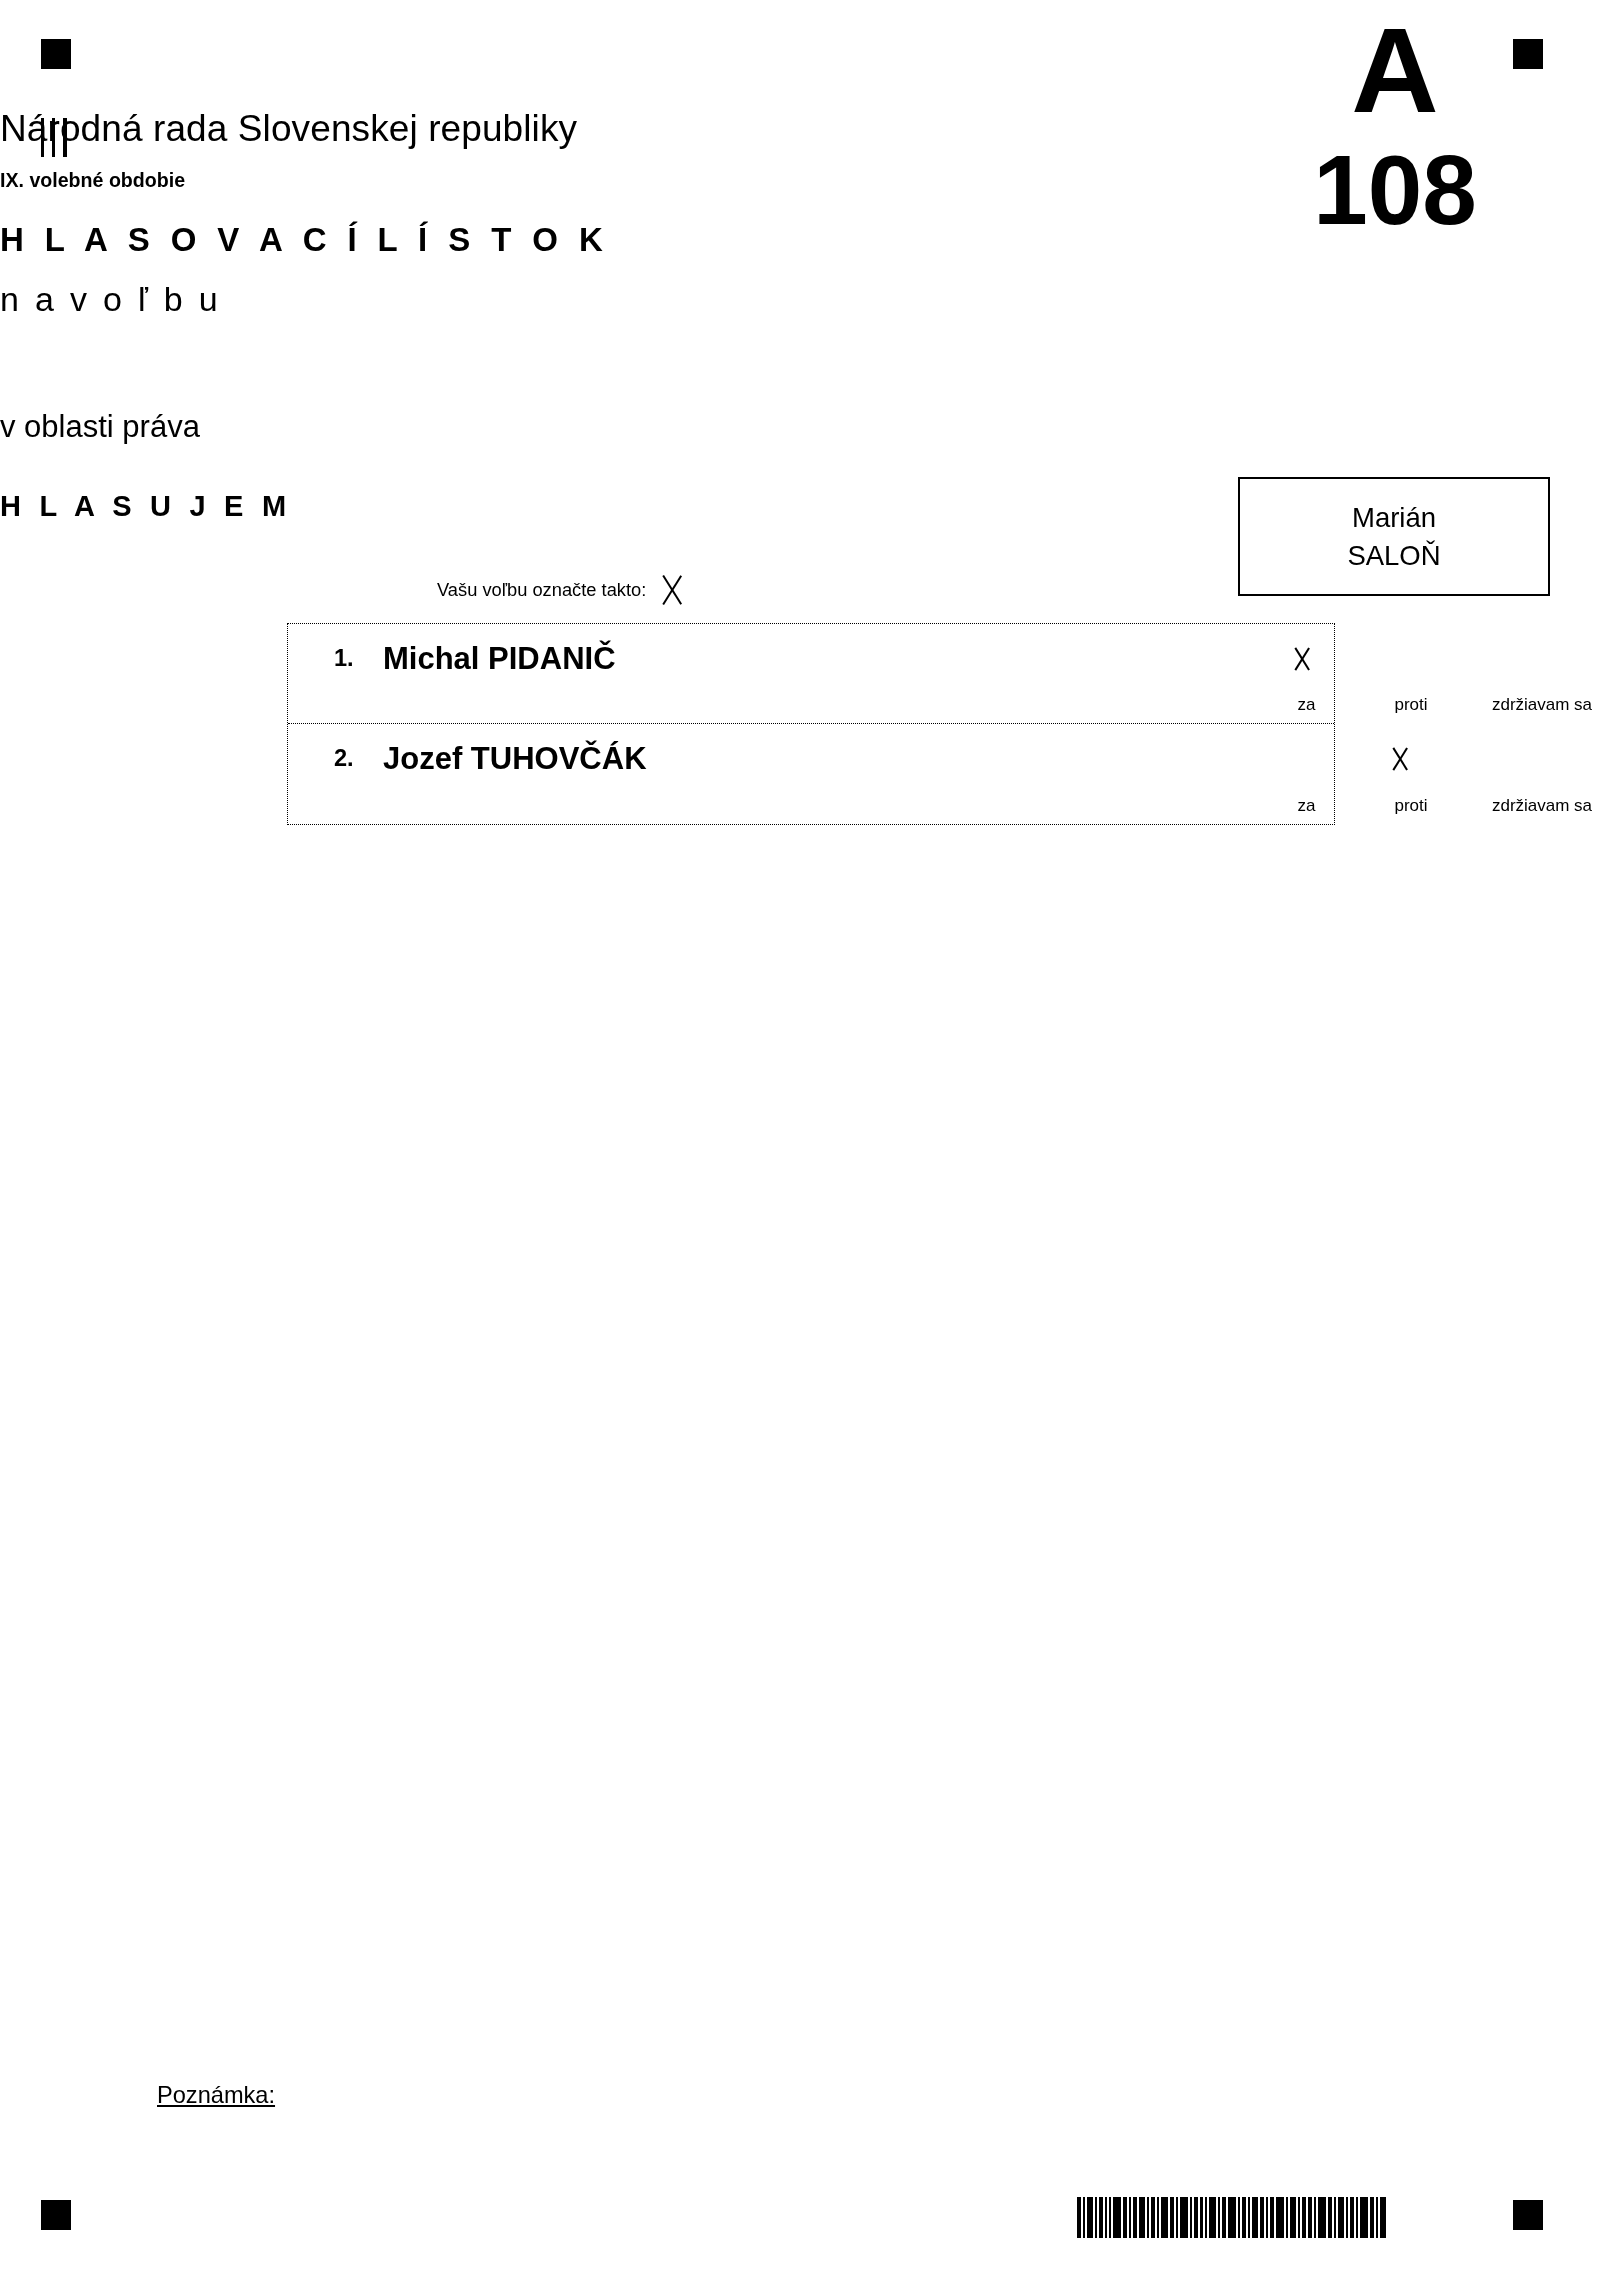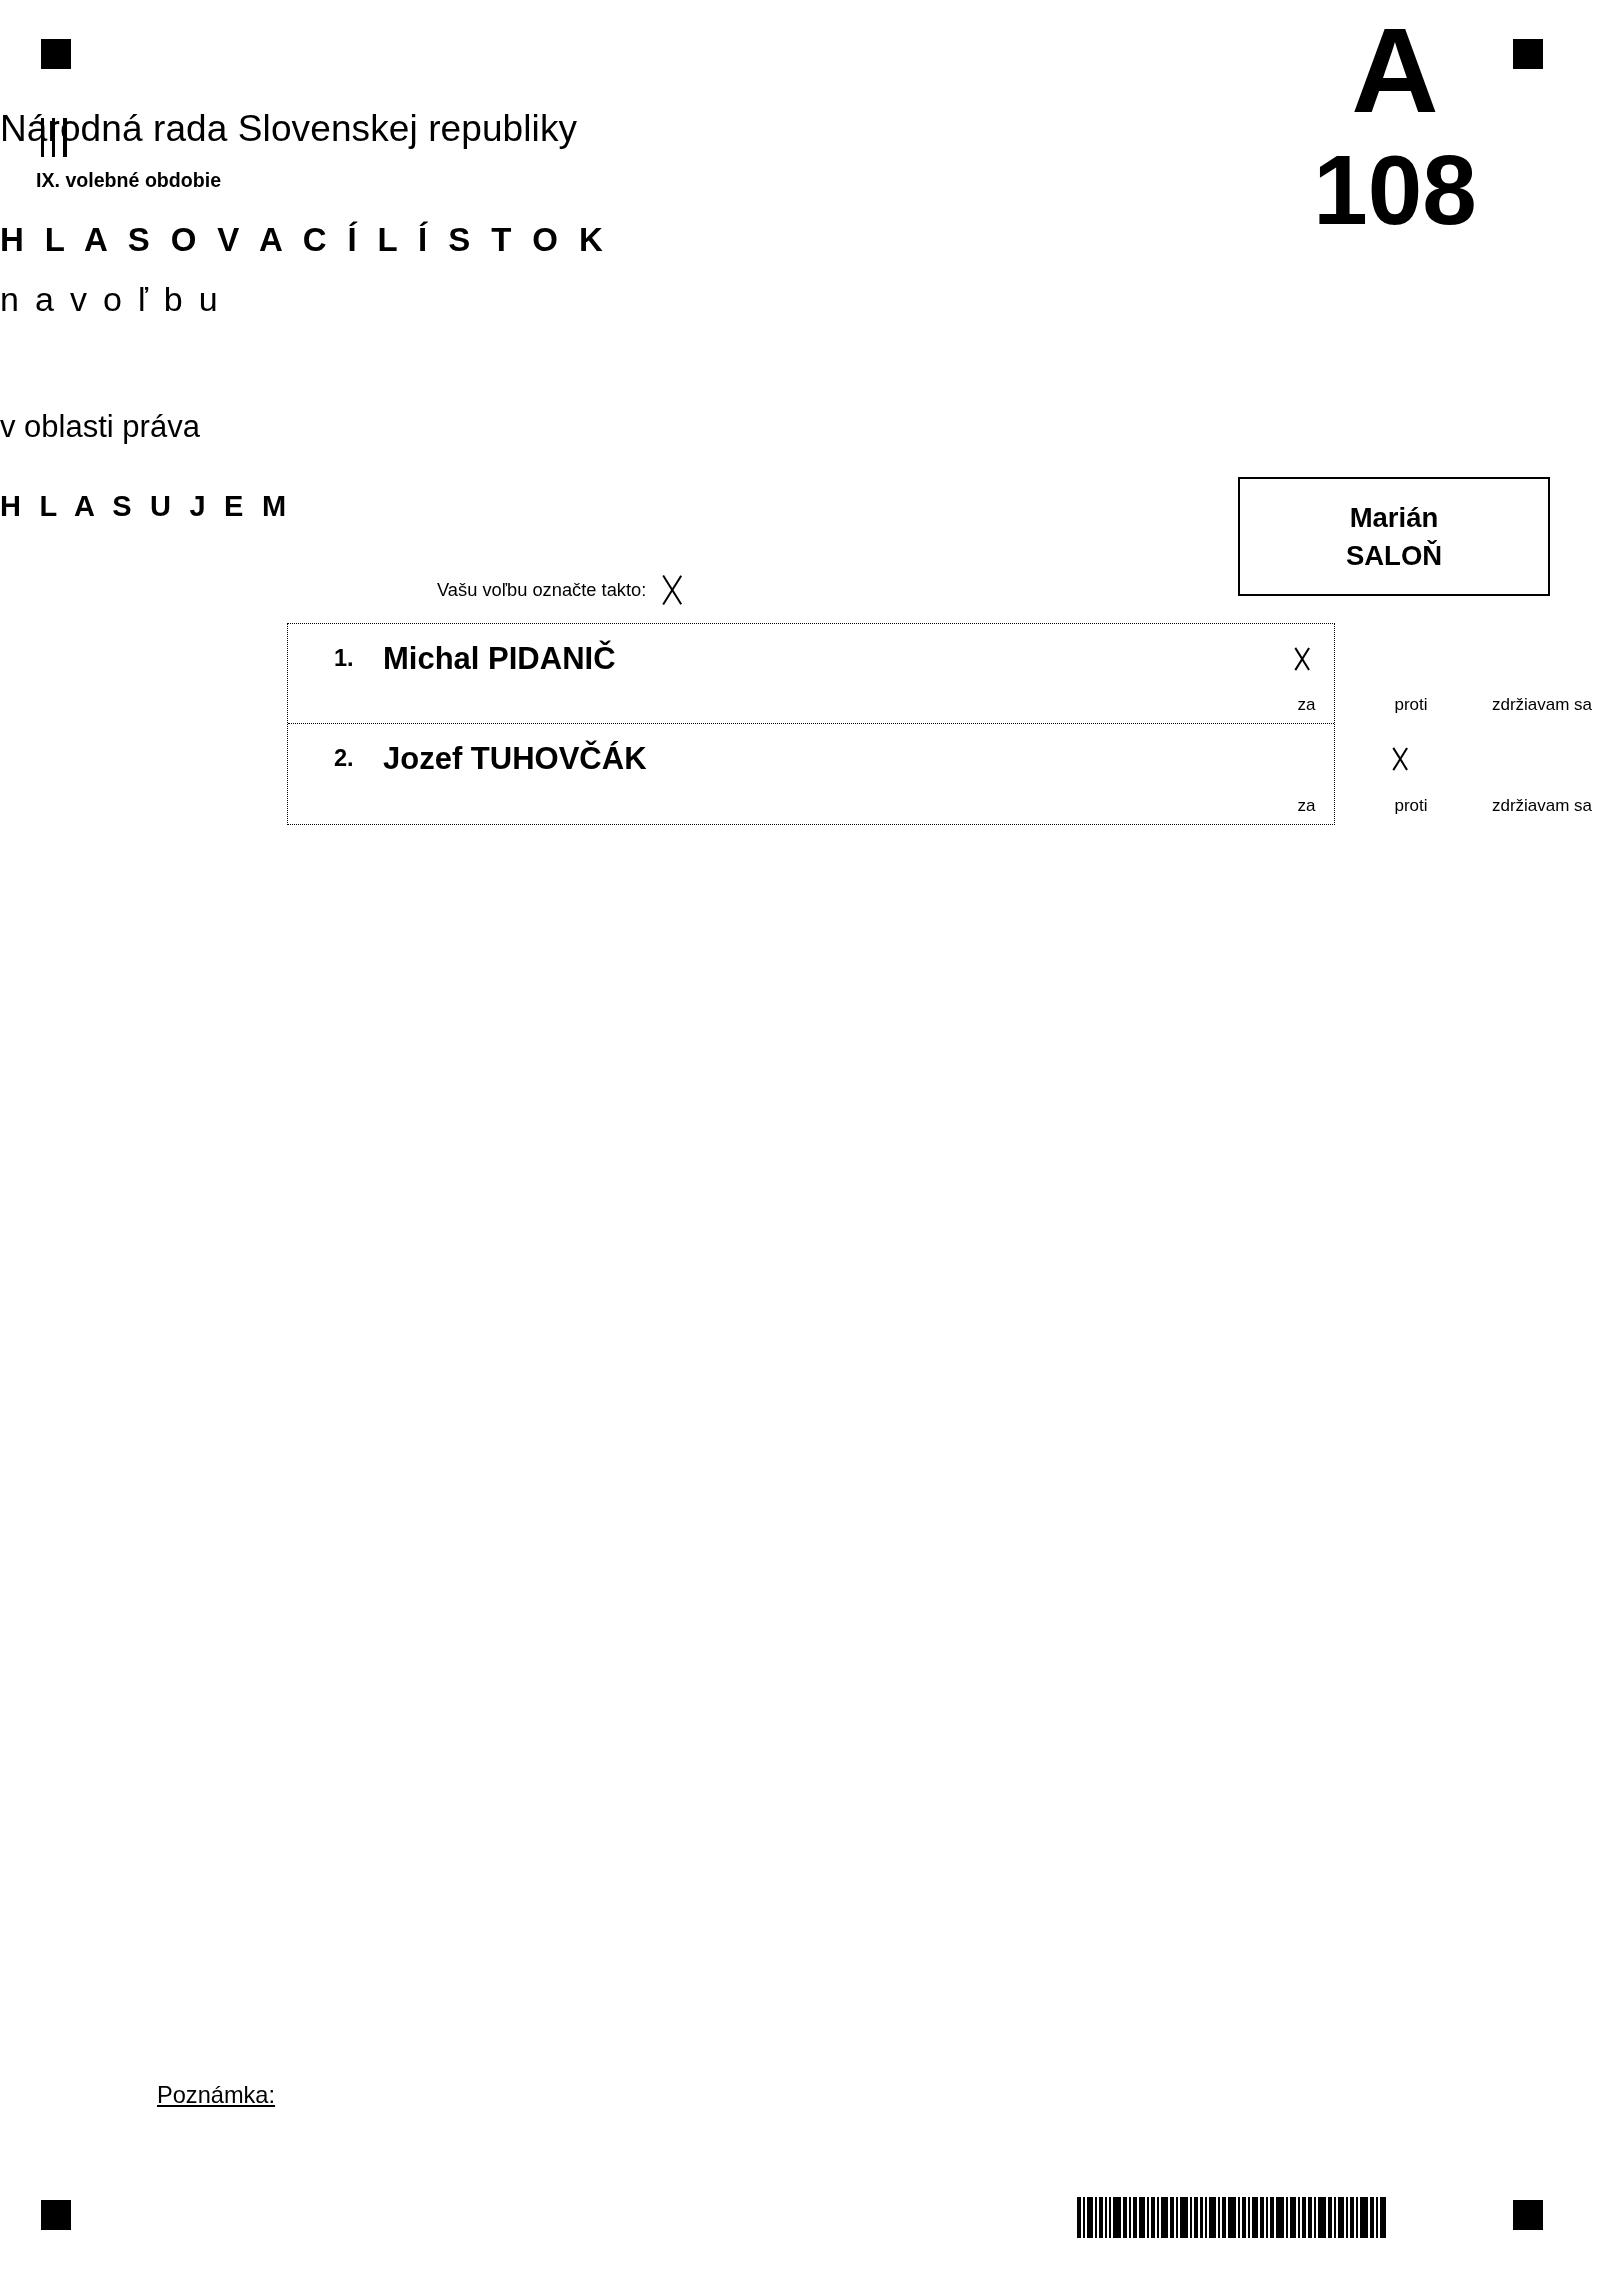--- a/index.html
+++ b/index.html
@@ -61,21 +61,20 @@
     font-size: 37px;
     letter-spacing: 0.1px;
   }
   .h-term {
     position: absolute;
     left: 0;
     top: 169px;
     width: 1361px;
     font-size: 19.6px;
     font-weight: bold;
-    padding-left: 36px;
   }
   .h-ballot {
     position: absolute;
     left: 0;
     top: 221px;
     width: 1619px;
     font-size: 33px;
     font-weight: bold;
     letter-spacing: 5.9px;
   }
@@ -140,21 +139,21 @@
     left: 1238px;
     top: 477px;
     width: 308px;
     height: 115px;
     border: 2px solid #000000;
     display: flex;
     flex-direction: column;
     align-items: center;
     justify-content: center;
     font-size: 27.5px;
-    font-weight: bold;
+    font-weight: normal;
     line-height: 1.35;
   }
 
   
   .mark-hint {
     position: absolute;
     left: 437px;
     top: 573px;
     font-size: 18.3px;
     display: flex;

